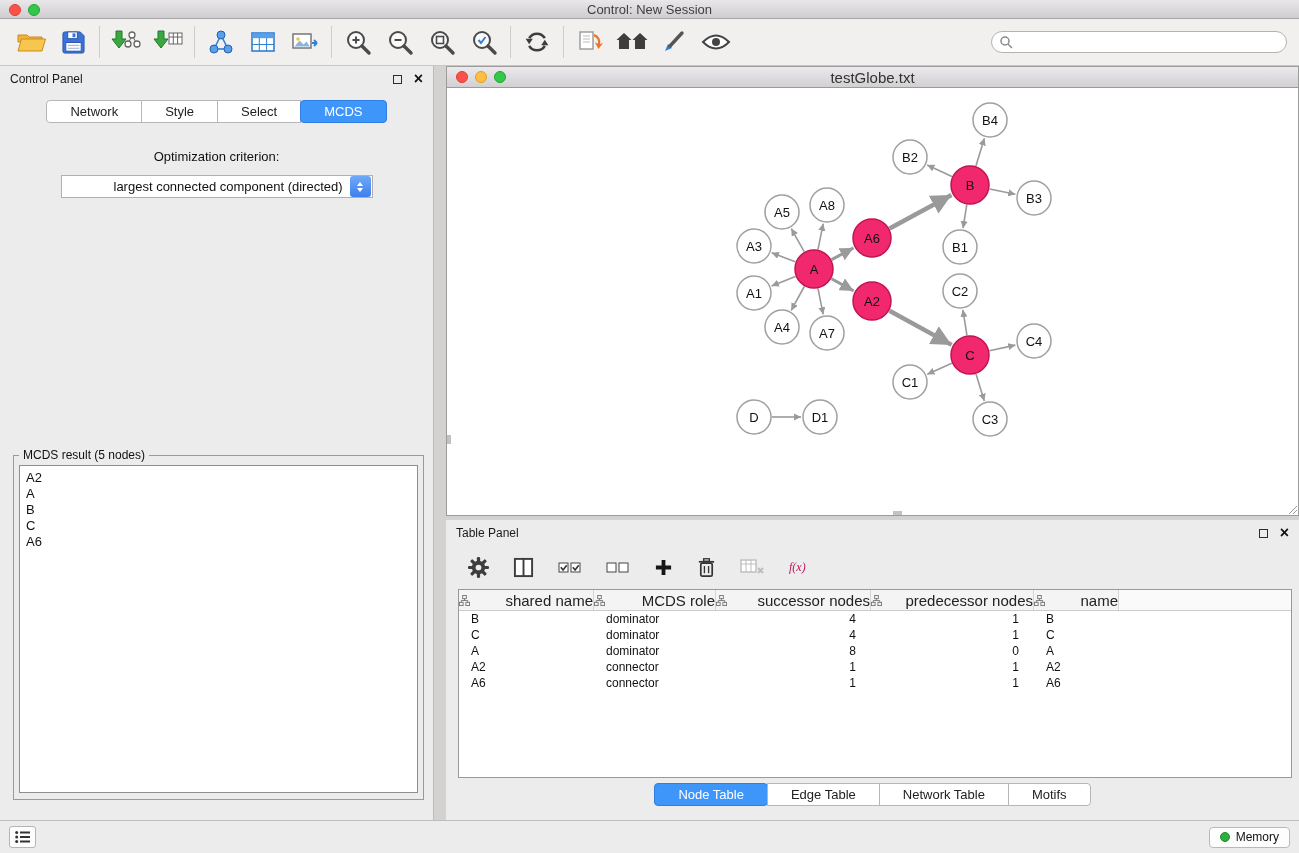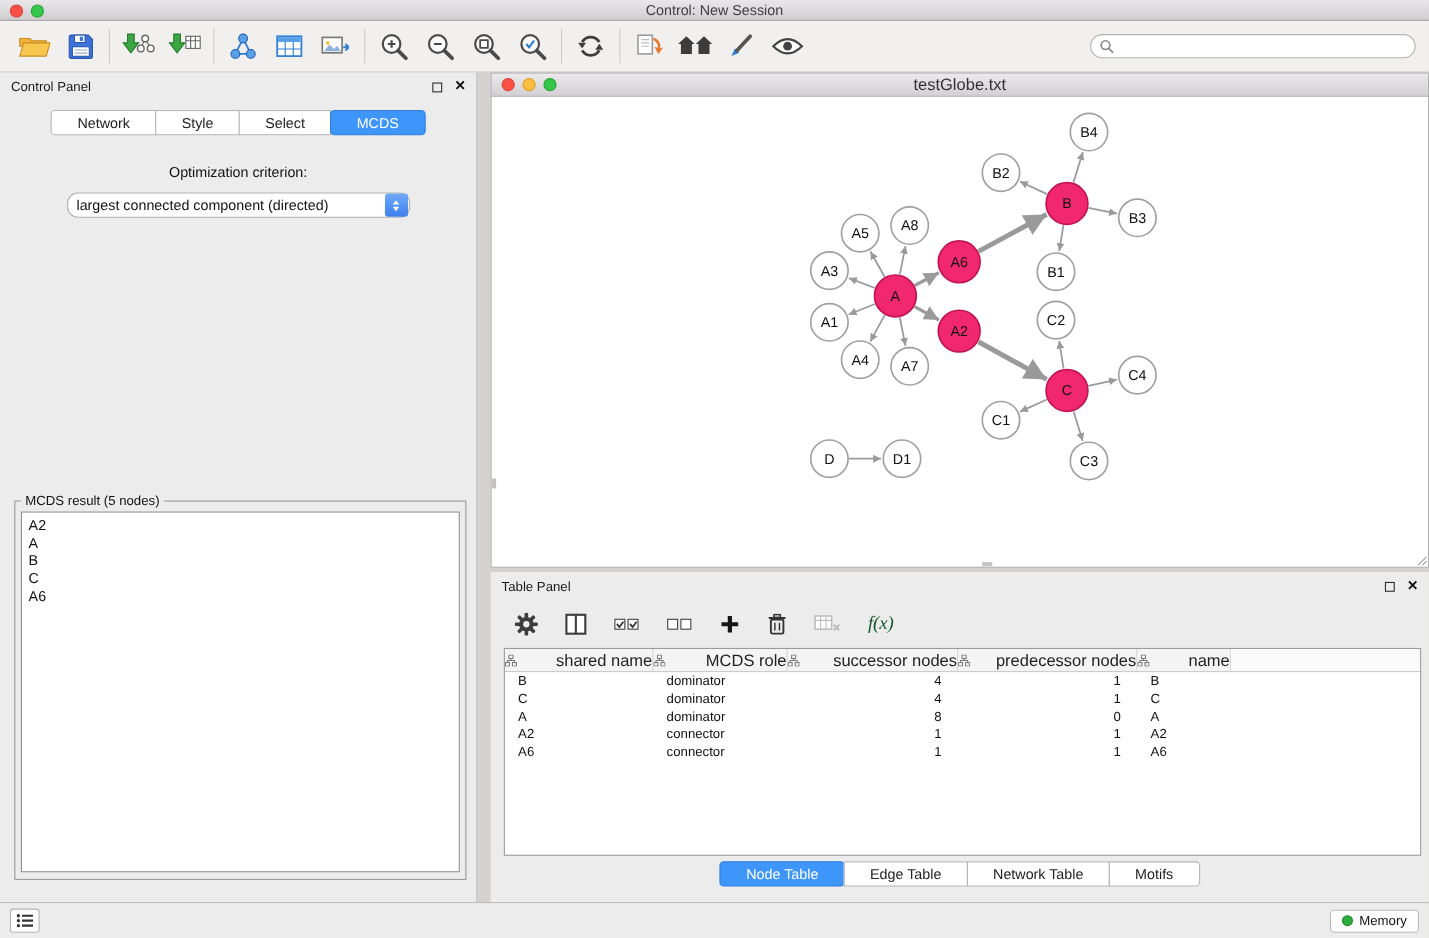--- a/index.html
+++ b/index.html
@@ -41,21 +41,21 @@
   .close-icon { font-size:16px; font-weight:bold; color:#111; line-height:1; }
   .tabs { display:flex; justify-content:center; }
   .tab { background:#fff; border:1px solid #b6b6b6; padding:3px 23px; font-size:13px; color:#222;
          margin-left:-1px; cursor:pointer; white-space:nowrap; }
   .tab:first-child { border-radius:4px 0 0 4px; margin-left:0; }
   .tab:last-child { border-radius:0 4px 4px 0; }
   .tab.active { background:#3e96fa; border-color:#2e7fe0; color:#fff; border-radius:4px; }
   .cp-tabs { margin-top:8px; }
   .opt-label { text-align:center; font-size:13px; color:#111; margin-top:26px; }
   .dropdown { width:312px; height:23px; margin:11px auto 0; background:#fff; border:1px solid #b0b0b0;
-              border-radius:10px; display:flex; align-items:center; cursor:pointer; }
+              border-radius:0; display:flex; align-items:center; cursor:pointer;padding-left:44px; }
   .dropdown-text { flex:1; padding-left:8px; font-size:13px; color:#111; white-space:nowrap; overflow:hidden; }
   .stepper { width:21px; height:21px; background:linear-gradient(#6fa9f7,#3d80ee); border-radius:3px;
              margin-right:1px; display:flex; flex-direction:column; align-items:center; justify-content:center; gap:2px; }
   .chev-up { width:0; height:0; border-left:3.5px solid transparent; border-right:3.5px solid transparent;
              border-bottom:4px solid #fff; }
   .chev-down { width:0; height:0; border-left:3.5px solid transparent; border-right:3.5px solid transparent;
                border-top:4px solid #fff; }
   .cp-buttons { display:flex; justify-content:center; gap:14px; margin-top:15px; }
   .btn { background:#fff; border:1px solid #b4b4b4; border-radius:4px; height:22px; padding:0 15px;
          font-size:13px; color:#111; display:inline-flex; align-items:center; cursor:pointer;
@@ -82,21 +82,21 @@
   .grip-corner { position:absolute; right:1px; bottom:1px; }
   .tick-left { position:absolute; left:0; top:347px; width:4px; height:9px; background:#c2c2c2; }
   .tick-bottom { position:absolute; bottom:0; left:446px; width:9px; height:4px; background:#c2c2c2; }
 
   .gap-h { height:4px; flex:0 0 auto; }
 
   
   .table-panel { flex:1 1 auto; background:#ececec; display:flex; flex-direction:column; min-height:0; }
   .tp-toolbar { height:42px; flex:0 0 auto; display:flex; align-items:center; gap:24px; padding-left:22px; }
   .tpb { background:transparent; border:none; display:flex; align-items:center; cursor:pointer; }
-  .fx-label { font-family:"Liberation Serif",serif; font-style:italic; font-size:17px; color:#14532d; }
+  .fx-label { font-family:"Liberation Serif",serif; font-style:italic; font-size:12px; color:#be185d; }
   .table-wrap { height:189px; flex:0 0 auto; margin:1px 7px 0 12px; background:#fff;
                 border:1px solid #999; display:flex; flex-direction:column; overflow:hidden; }
   .thead { display:flex; height:21px; flex:0 0 auto; background:#f4f4f4; border-bottom:1px solid #ccc; }
   .th { display:flex; align-items:center; justify-content:space-between; gap:5px; font-size:15px; color:#222;
         border-right:1px solid #d5d5d5; flex:0 0 auto; cursor:pointer; }
   .th.filler { flex:1 1 auto; border-right:none; background:#fafafa; cursor:default; }
   .tbody { flex:1; }
   .tr { display:flex; height:16px; align-items:center; }
   .td { font-size:12px; color:#111; flex:0 0 auto; white-space:nowrap; }
   .tp-tabs { margin-top:5px; display:flex; justify-content:center; }

